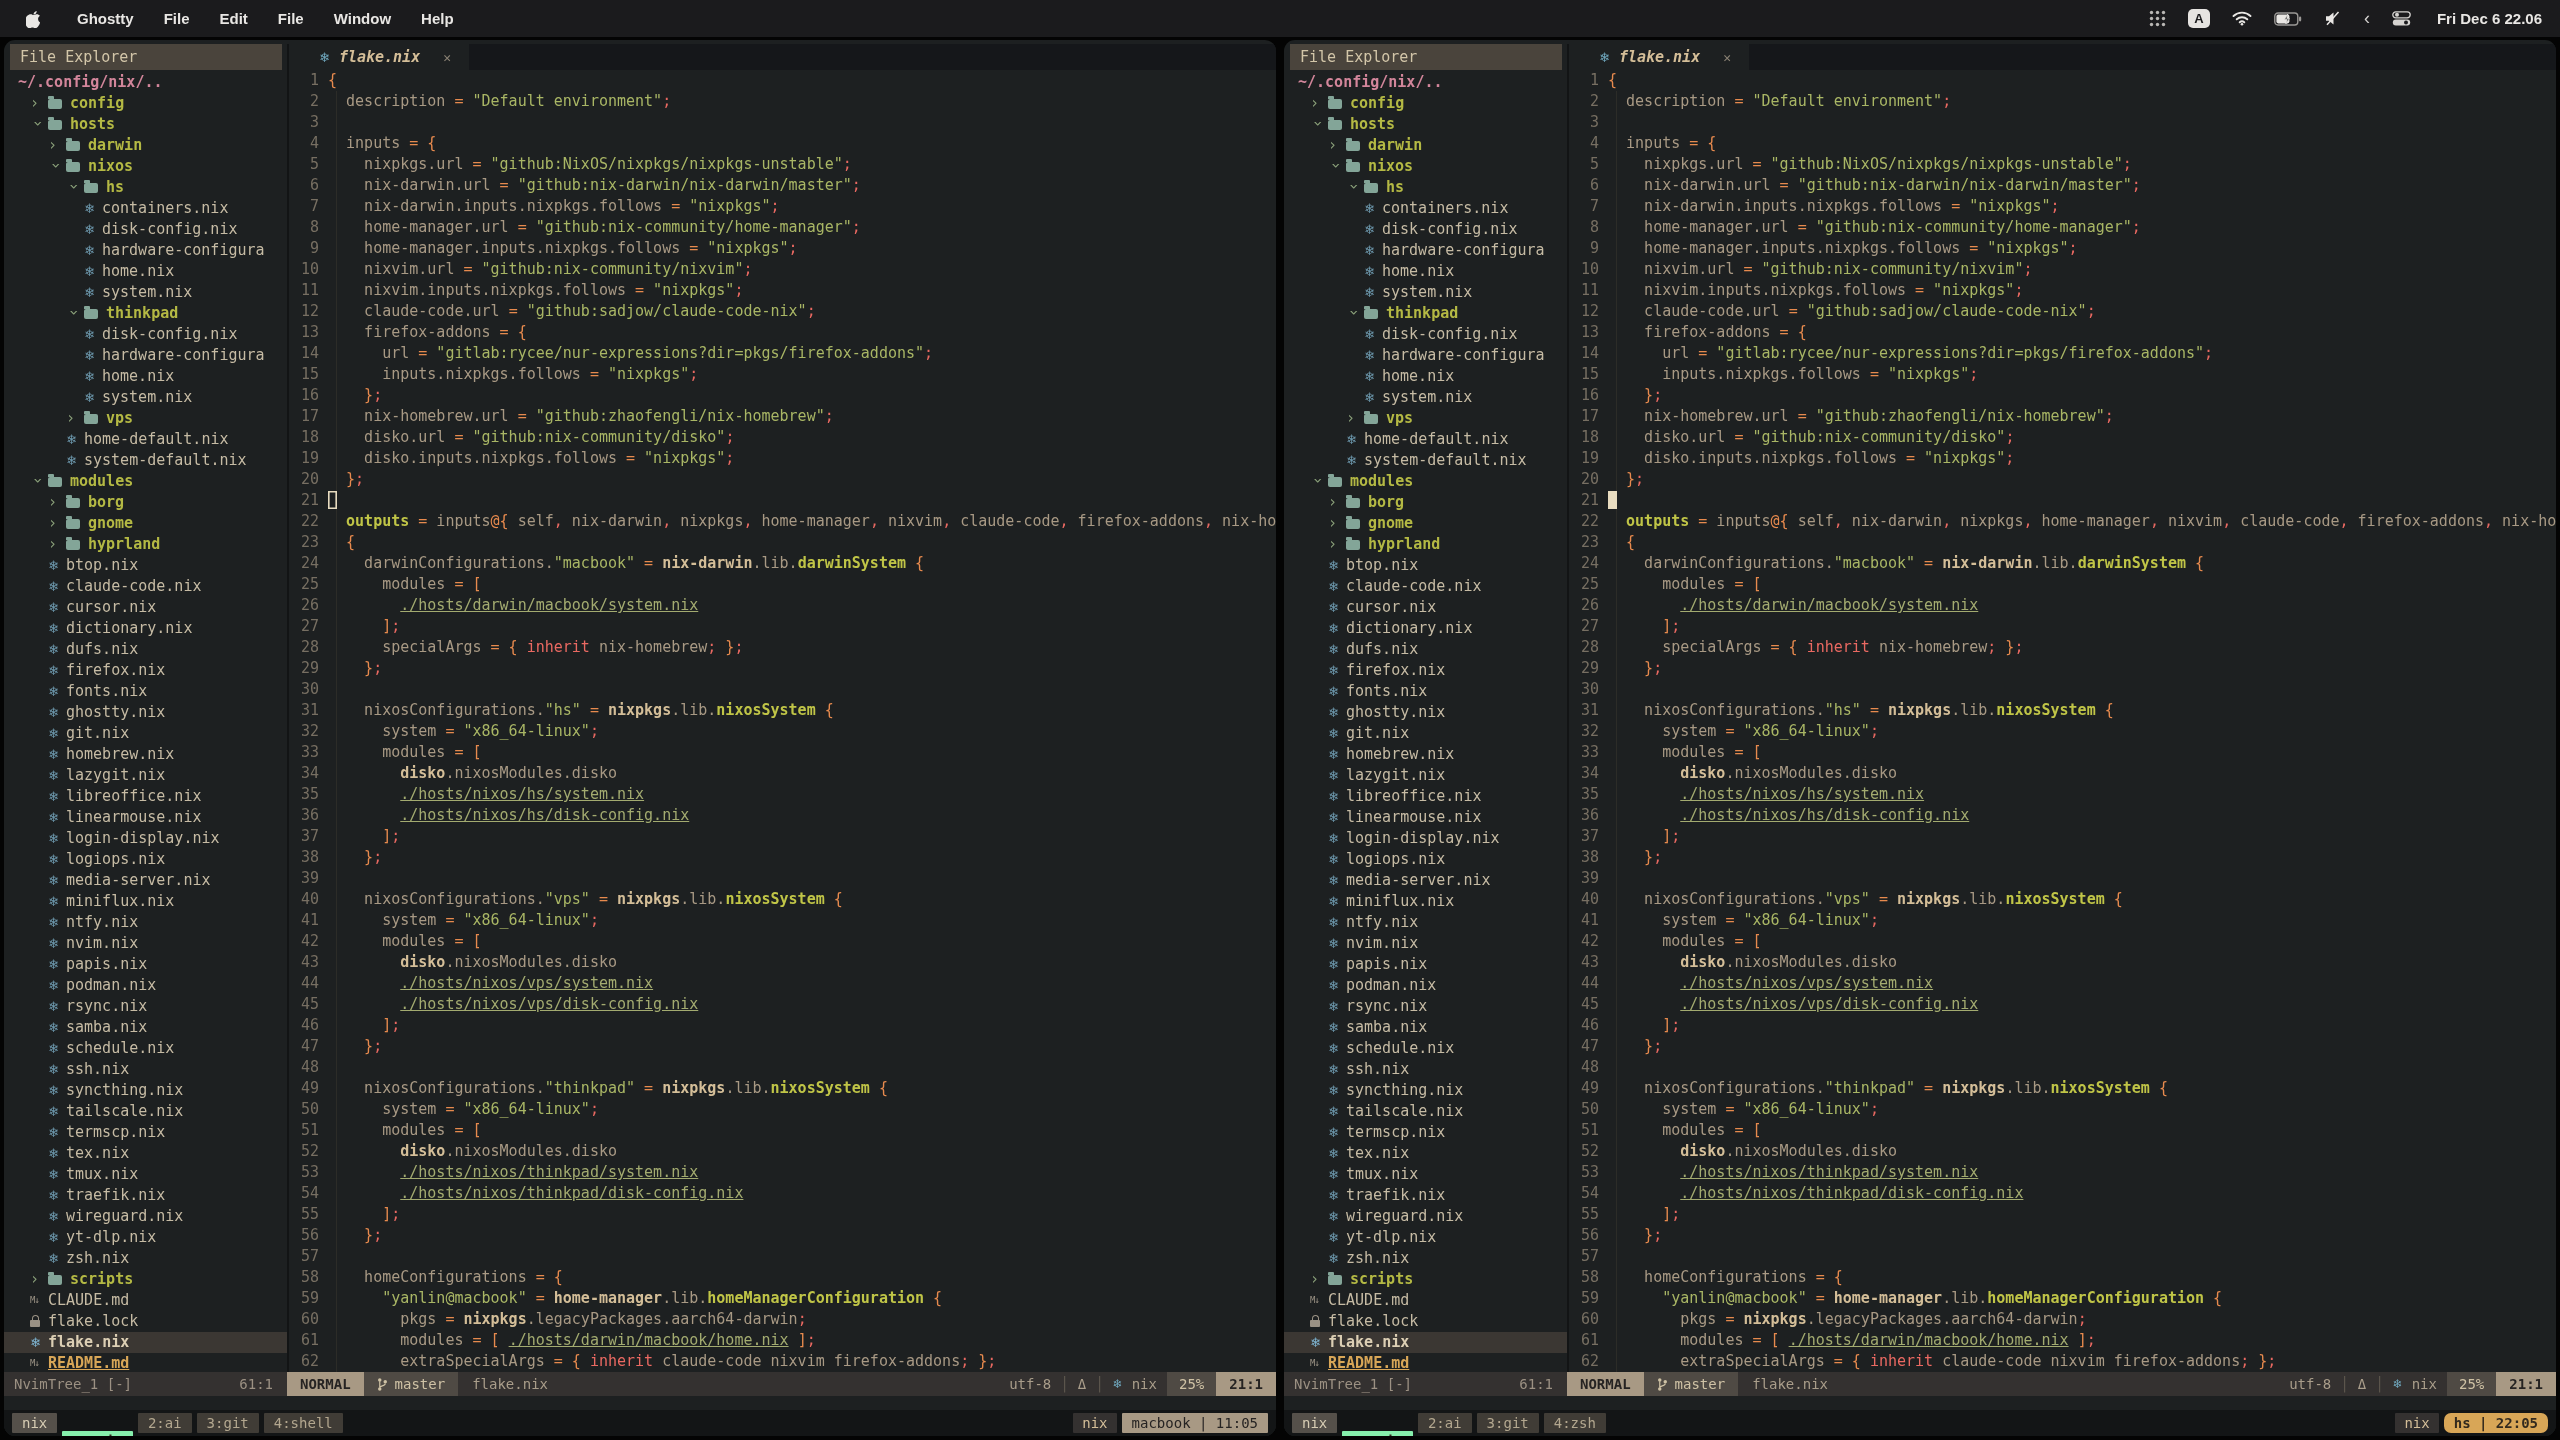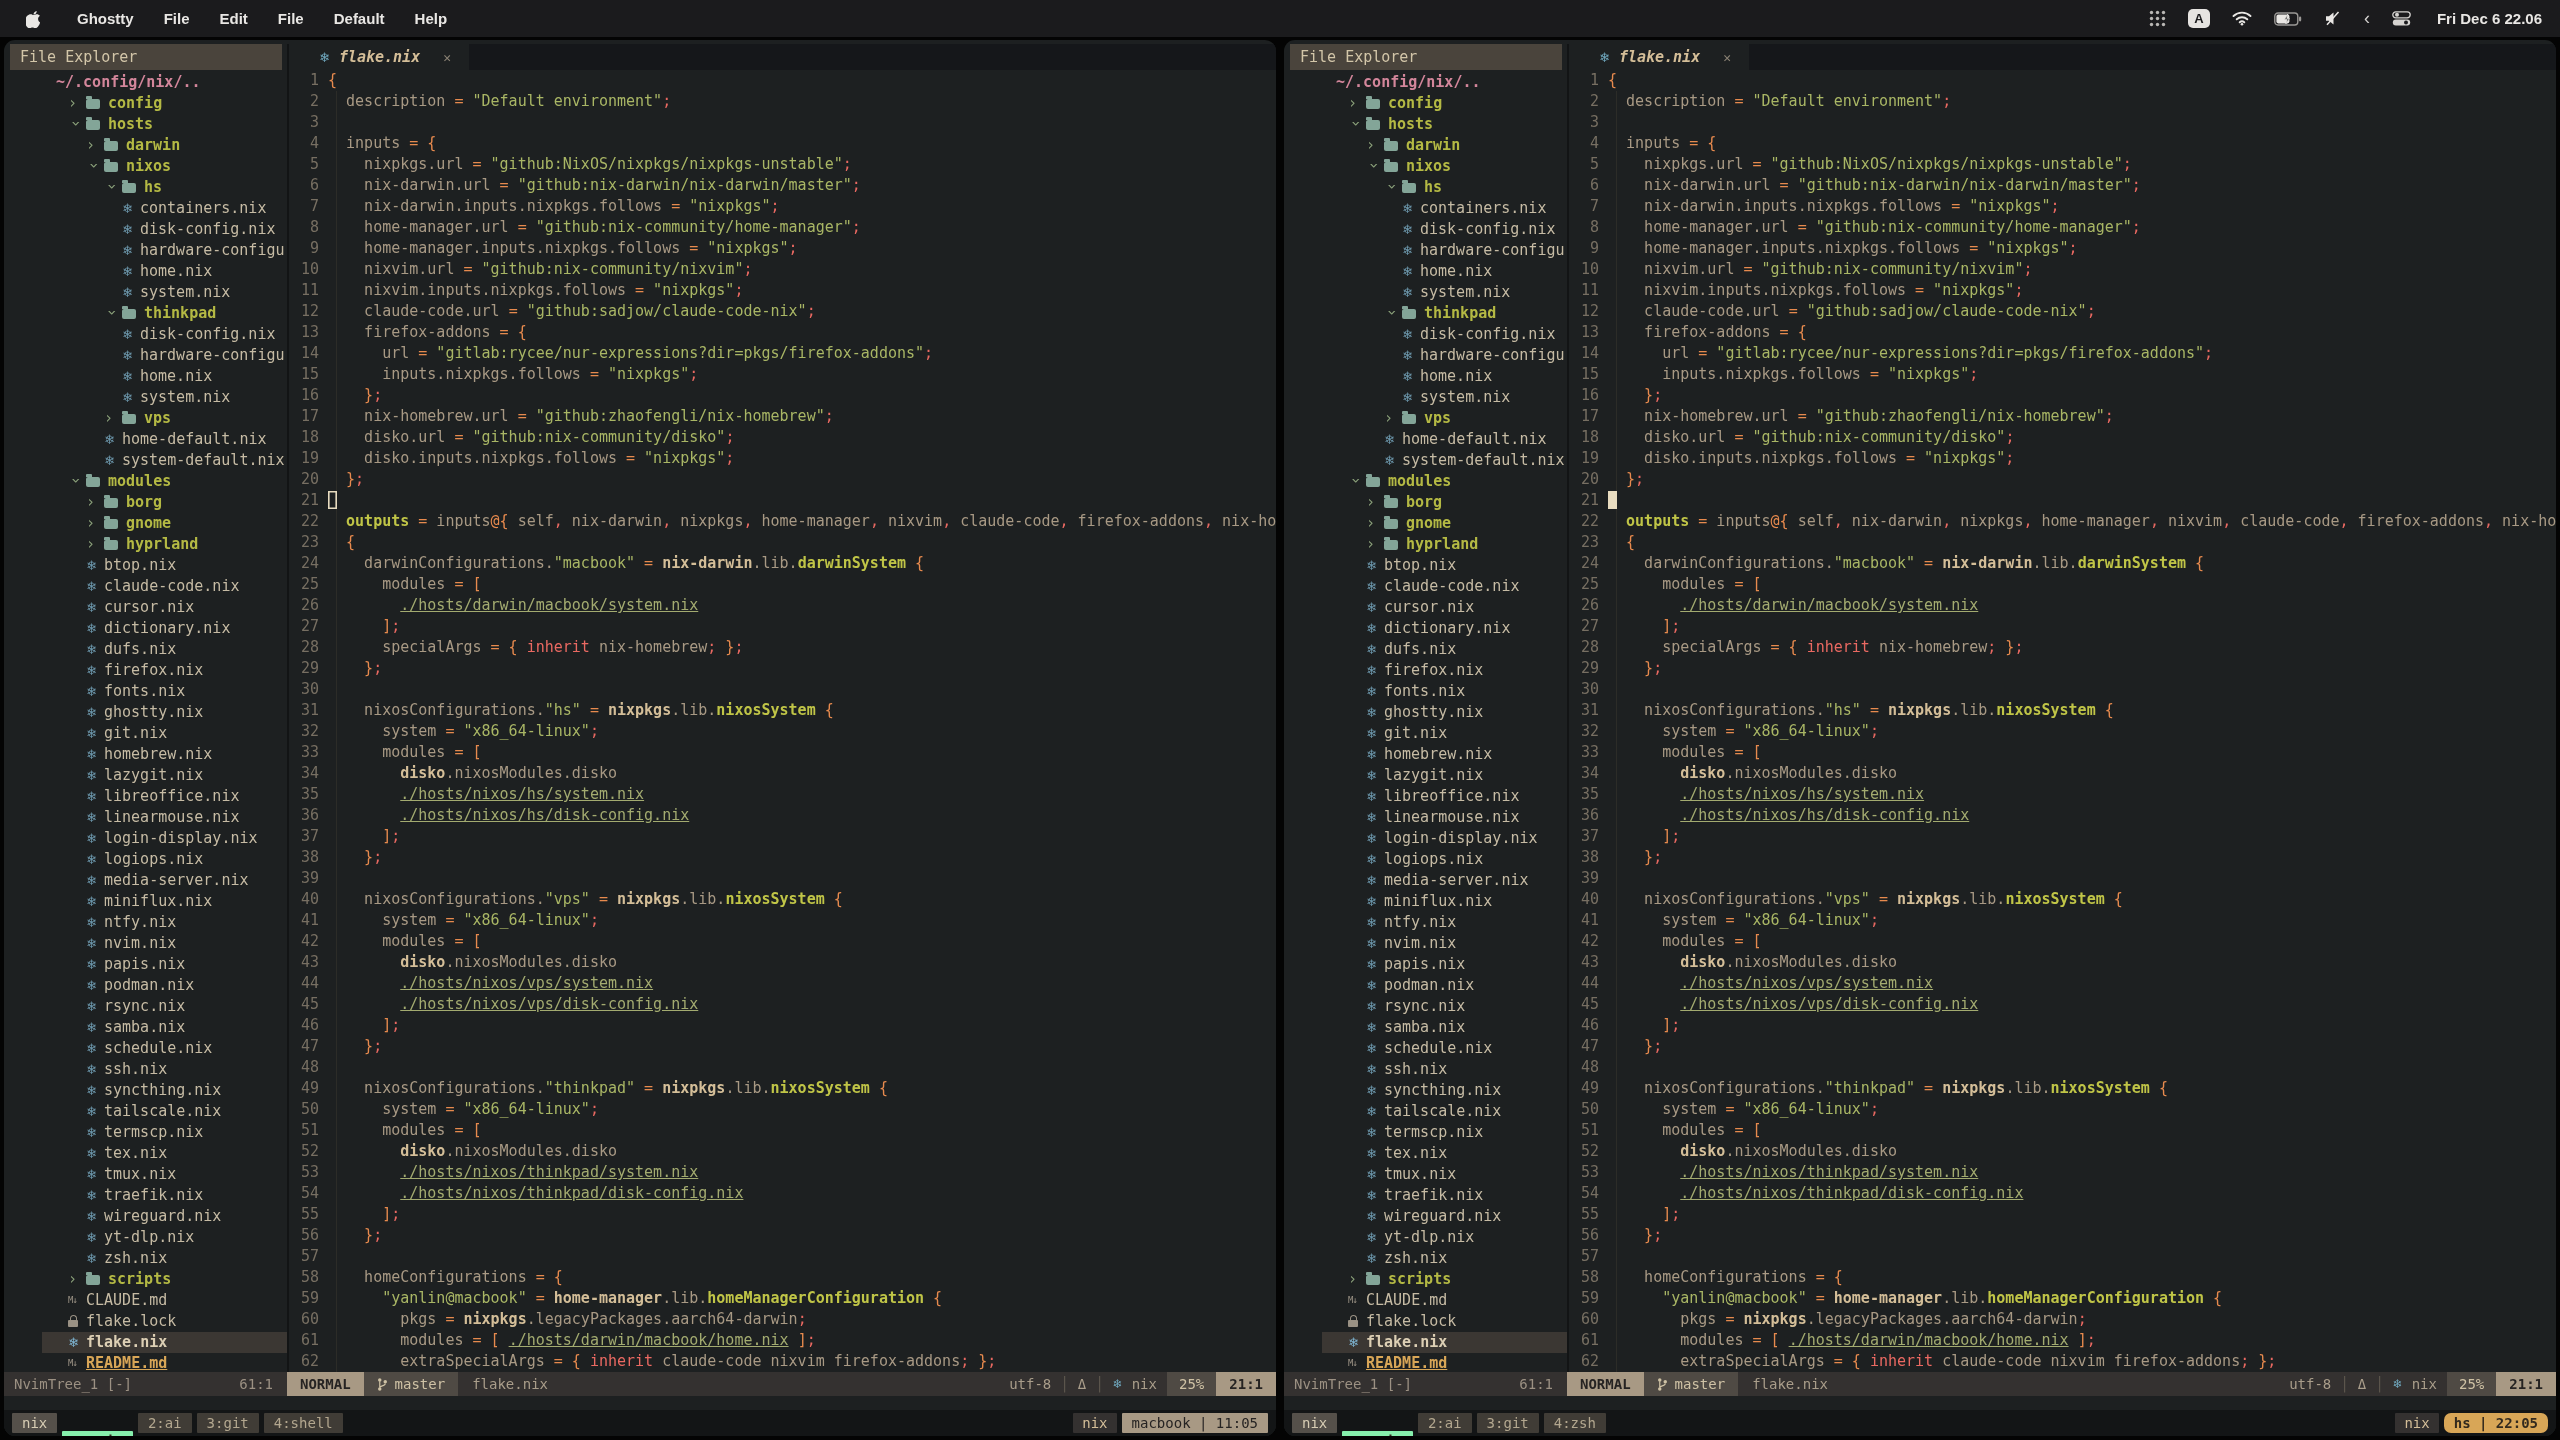--- a/index.html
+++ b/index.html
@@ -21,21 +21,21 @@
   .window{position:absolute;top:40px;width:1272px;height:1396px;background:#1d2021;
     border-radius:11px;overflow:hidden;display:flex;flex-direction:column;padding-top:4px;
     box-sizing:border-box;}
   .window.w-left{left:4px;}
   .window.w-right{left:1284px;}
   .win-main{flex:1;display:flex;min-height:0;}
   
   .tree-pane{width:283px;flex:none;display:flex;flex-direction:column;min-height:0;}
   .tree-winbar{height:26px;line-height:26px;background:#4a443c;color:#d3c6a9;font-size:15px;
     margin:0 5px 0 6px;padding-left:10px;}
-  .tree-rows{flex:1;overflow:hidden;font-size:15px;line-height:21px;padding-top:2px;padding-left:38px;}
+  .tree-rows{flex:1;overflow:hidden;font-size:15px;line-height:21px;padding-top:2px;}
   .trow{height:21px;white-space:pre;display:flex;align-items:center;overflow:hidden;}
   .trow.sel{background:#3b3733;}
   .trow.sel .t-file{color:#dccfb4;font-weight:bold;}
   .trow.sel .nix-ico{color:#7db3d0;}
   .t-root{color:#d3869b;font-weight:bold;}
   .t-chev{width:18px;flex:none;color:#8ba17a;font-size:15px;display:inline-block;}
   .t-chev.open{transform:rotate(90deg) translateX(1px);transform-origin:7px 11px;}
   .fold-ico{width:14px;height:10px;flex:none;background:#83a598;border-radius:2px;position:relative;
     margin-right:8px;}
   .fold-ico::before{content:"";position:absolute;left:0;top:-3px;width:6px;height:3px;
@@ -108,21 +108,21 @@
 <div id="menubar">
   <span class="apple">
     <svg width="15" height="18" viewBox="0 0 16 19" fill="#e9e7e4">
       <path d="M11.4 1.0c.1 1.0-.3 1.9-.9 2.6-.6.7-1.6 1.3-2.5 1.2-.1-.9.4-1.9 1.0-2.5.6-.7 1.6-1.2 2.4-1.3zM14.8 14.0c-.4 1.0-.6 1.5-1.2 2.4-.8 1.3-2.0 2.9-3.4 2.9-1.3 0-1.6-.8-3.3-.8-1.7 0-2.1.8-3.3.8-1.5 0-2.5-1.5-3.4-2.7C-1.9 13.0-.9 8.4 1.3 6.1c1.0-1.1 2.4-1.8 3.7-1.8 1.4 0 2.2.8 3.3.8 1.1 0 1.7-.8 3.3-.8 1.2 0 2.4.6 3.3 1.7-2.9 1.6-2.4 5.8.0 6.9-.0.4-.1.7-.1 1.1z"></path>
     </svg>
   </span>
   <span class="mi app">Ghostty</span>
   <span class="mi">File</span>
   <span class="mi">Edit</span>
   <span class="mi">File</span>
-  <span class="mi">Default</span>
+  <span class="mi">Window</span>
   <span class="mi">Help</span>
   <span class="spacer"></span>
   <span class="ic">
     <svg width="17" height="17" viewBox="0 0 17 17" fill="#b9b7b4">
       <circle cx="2.5" cy="2.5" r="1.7"></circle>
         <circle cx="8.5" cy="2.5" r="1.7"></circle>
         <circle cx="14.5" cy="2.5" r="1.7"></circle>
       <circle cx="2.5" cy="8.5" r="1.7"></circle>
         <circle cx="8.5" cy="8.5" r="1.7"></circle>
         <circle cx="14.5" cy="8.5" r="1.7"></circle>

